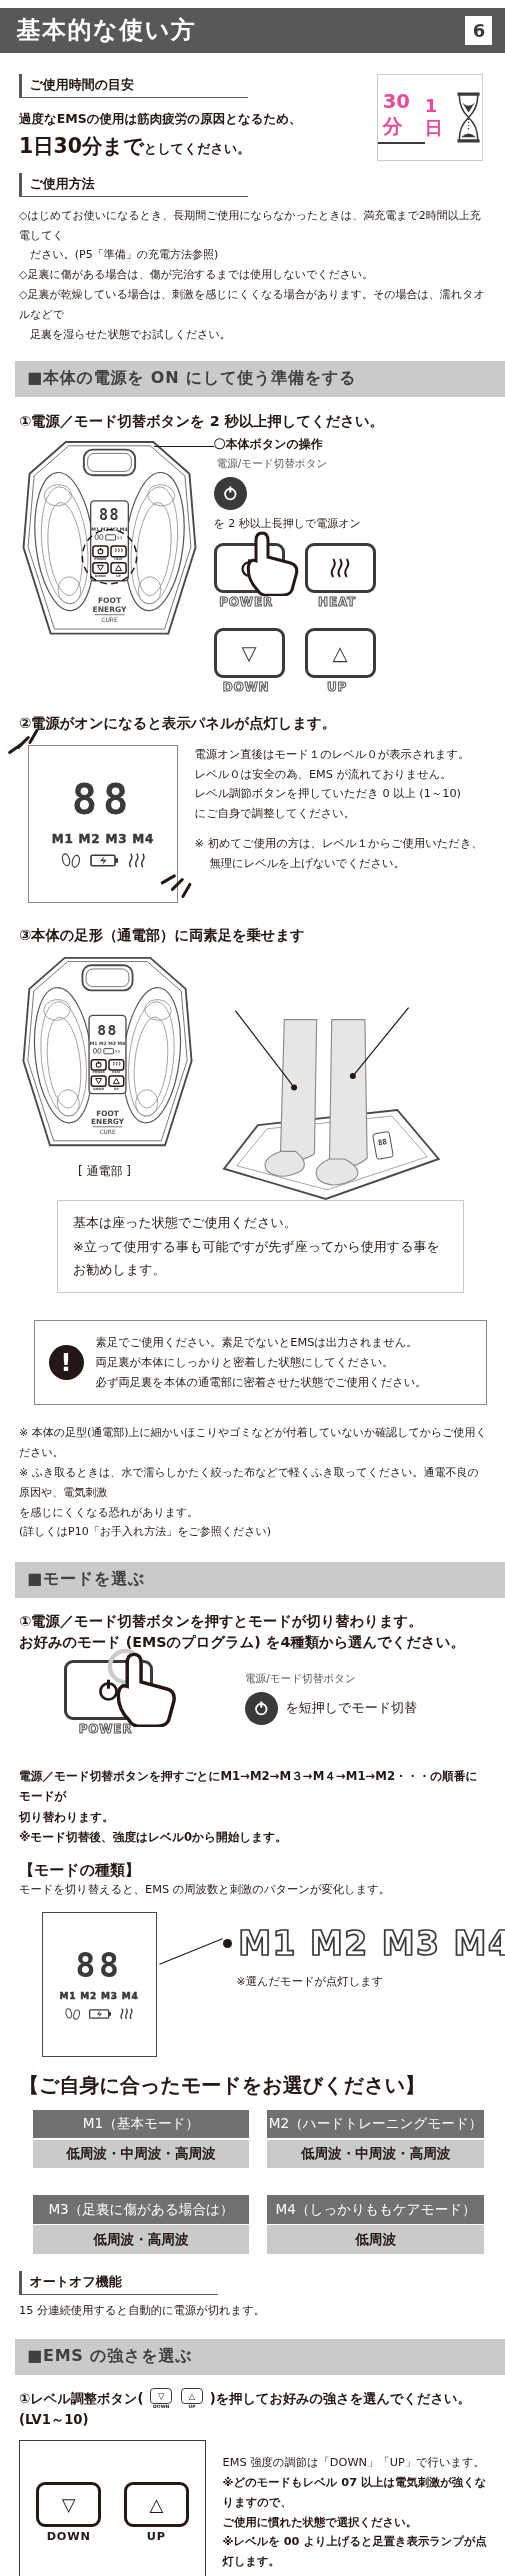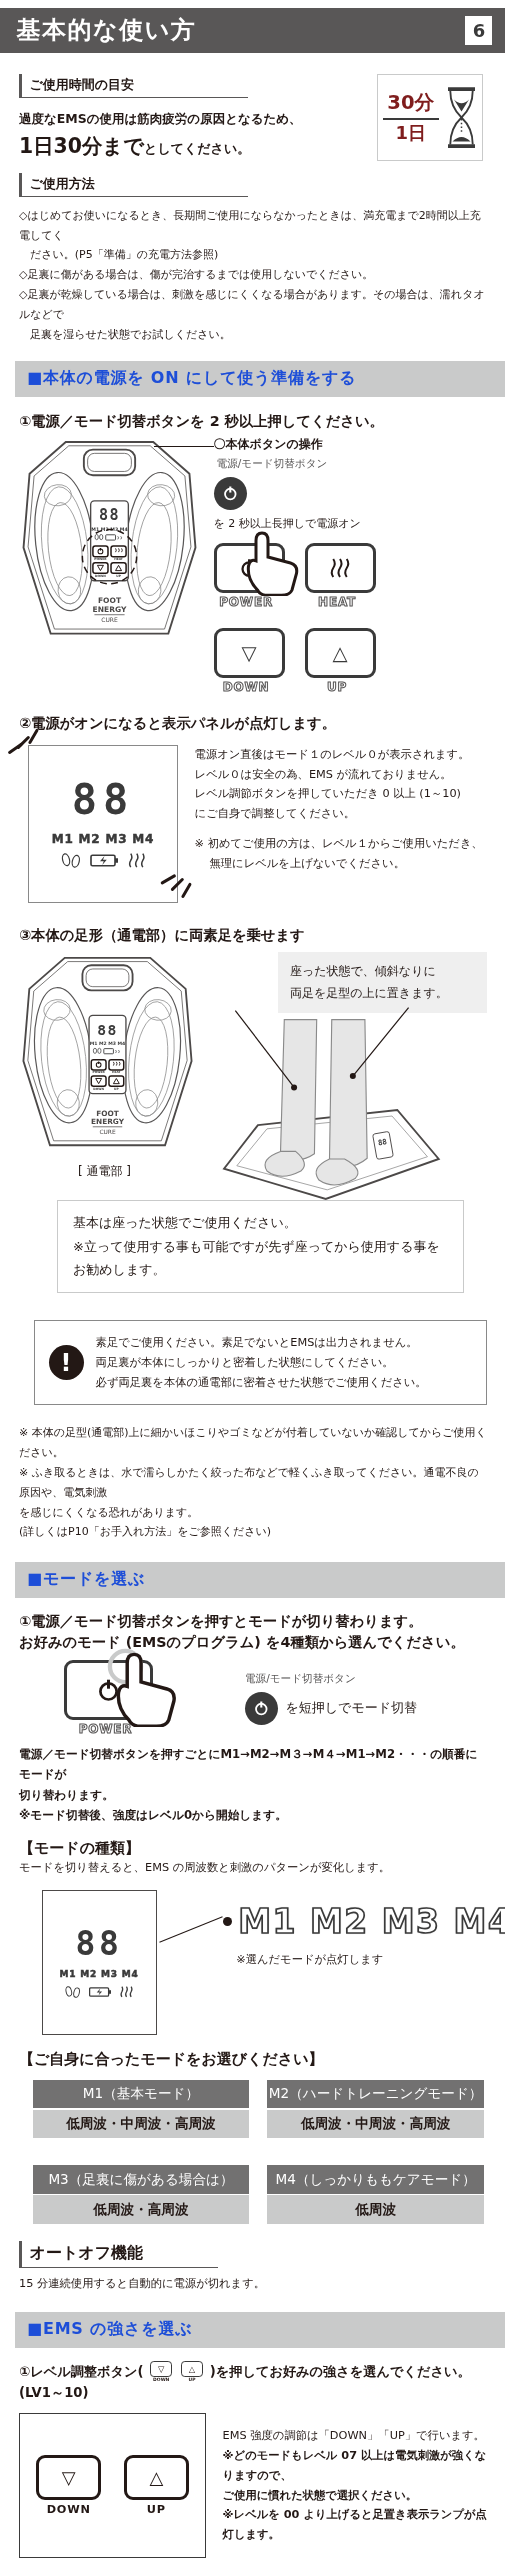--- a/index.html
+++ b/index.html
@@ -7,32 +7,32 @@
   .page{width:506px;min-height:2576px;position:relative;overflow:hidden;}
 
   
   .hdr{background:#595757;height:45px;margin-top:7.5px;display:flex;align-items:center;justify-content:space-between;padding:0 13.6px 0 16.6px;}
   .hdr h1{color:#fff;font-size:24px;font-weight:bold;margin:0;letter-spacing:1.5px;}
   .pagenum{background:#fff;color:#3a3a3a;width:27px;height:29px;display:flex;align-items:center;justify-content:center;font-size:18px;font-weight:bold;}
 
   
   .content{padding:0 19px;}
   .label-underline{display:inline-block;border-left:3.8px solid #595757;border-bottom:1.5px solid #595757;font-size:13px;font-weight:bold;padding:2.3px 7.5px 3px 7.5px;min-width:211px;}
-  .sec-bar{background:#c9caca;margin:0 0 0 15px;padding:7.5px 12px;font-size:16px;font-weight:bold;color:#1d4ed8;letter-spacing:0.8px;}
+  .sec-bar{background:#c9caca;margin:0 0 0 15px;padding:7.5px 12px;font-size:16px;font-weight:bold;color:#404040;letter-spacing:0.8px;}
   .step-title{font-size:14.3px;font-weight:bold;margin:13.6px 0 4.5px 0;line-height:1.45;}
   .body-text{font-size:11.3px;line-height:1.75;white-space:pre-line;}
   .note-text{font-size:11px;line-height:1.8;white-space:pre-line;}
   .pre{white-space:pre-line;}
 
   
   .usage-time-row{display:flex;justify-content:space-between;margin-top:21px;}
   .usage-time-left{flex:1;}
   .big-strong{font-size:20.4px;font-weight:bold;}
   .time-badge{border:0.8px solid #c9caca;width:104px;height:85px;display:flex;align-items:center;justify-content:center;gap:6px;margin-right:3.8px;}
-  .fract{display:flex;flex-direction:column;align-items:center;font-weight:bold;color:#7f1d1d;}
+  .fract{display:flex;flex-direction:row;align-items:center;font-weight:bold;color:#ec4899;}
   .fract .top{font-size:19.6px;border-bottom:2.3px solid #3a3a3a;padding:0 4.5px 1.5px;}
   .fract .bot{font-size:18px;padding-top:1.5px;}
 
   
   .dev-wrap{position:relative;}
   .dash-circle,.heat-circles,.heat-stem{display:none;}
   .with-dash .dash-circle{display:inline;}
 
   
   .btn-grid{display:grid;grid-template-columns:65px 65px;gap:19.6px 26px;}
@@ -374,22 +374,20 @@
     <g class="heat-circles">
       <circle cx="60" cy="172" r="30" fill="#c9caca" fill-opacity="0.85" stroke="#231815" stroke-width="4"></circle>
       <circle cx="180" cy="172" r="30" fill="#c9caca" fill-opacity="0.85" stroke="#231815" stroke-width="4"></circle>
       <line x1="60" y1="202" x2="60" y2="262" stroke="#595757" stroke-width="1.4"></line>
       <line x1="180" y1="202" x2="180" y2="262" stroke="#595757" stroke-width="1.4"></line>
     </g>
     <line class="heat-stem" x1="120" y1="262" x2="120" y2="276" stroke="#231815" stroke-width="4"></line>
   </svg>
 </div>
       <div style="flex:1;position:relative;margin-left:9px;">
-        <div class="callout-gray pre" style="position:absolute;right:0;top:0;width:185px;">座った状態で、傾斜なりに
-両足を足型の上に置きます。</div>
         <svg viewBox="0 0 330 300" width="249" height="226" style="position:absolute;left:0;top:45px;">
           <polygon points="70,170 255,150 310,215 160,268 25,228" fill="#fff" stroke="#4c4948" stroke-width="2.5"></polygon>
           <polygon points="82,175 248,158 295,212 162,256 42,224" fill="none" stroke="#898989" stroke-width="1"></polygon>
           <path d="M105 30 L100 205 Q120 225 145 208 L148 30 Z" fill="#e6e6e6" stroke="#8a8a8a" stroke-width="1.5"></path>
           <path d="M168 30 L165 215 Q190 235 215 214 L212 30 Z" fill="#e6e6e6" stroke="#8a8a8a" stroke-width="1.5"></path>
           <path d="M100 205 q-28 10 -18 26 q18 14 45 0 q12 -10 -7 -26 Z" fill="#e6e6e6" stroke="#8a8a8a" stroke-width="1.5"></path>
           <path d="M165 215 q-26 12 -14 28 q20 14 48 -2 q12 -12 -14 -26 Z" fill="#e6e6e6" stroke="#8a8a8a" stroke-width="1.5"></path>
           <line x1="118" y1="120" x2="40" y2="18" stroke="#231815" stroke-width="1.6"></line>
             <circle cx="118" cy="120" r="4" fill="#231815"></circle>
           <line x1="196" y1="105" x2="270" y2="14" stroke="#231815" stroke-width="1.6"></line>
@@ -443,21 +441,21 @@
             <svg width="16.6" height="16.6" viewBox="0 0 22 22">
                 <circle cx="11" cy="12" r="7" fill="none" stroke="#fff" stroke-width="2.4"></circle>
                 <line x1="11" y1="2" x2="11" y2="10" stroke="#fff" stroke-width="2.8"></line>
               </svg>
           </span>
           <span style="font-size:13px;">を短押しでモード切替</span>
         </div>
       </div>
     </div>
 
-    <div class="body-text bold" style="margin-top:8px;font-size:11.7px;">電源／モード切替ボタンを押すごとにM1→M2→M３→M４→M1→M2・・・の順番にモードが
+    <div class="body-text bold" style="margin-top:30px;font-size:11.7px;">電源／モード切替ボタンを押すごとにM1→M2→M３→M４→M1→M2・・・の順番にモードが
 切り替わります。
 ※モード切替後、強度はレベル0から開始します。</div>
 
     <div class="bold" style="font-size:15px;margin-top:13.6px;">【モードの種類】</div>
     <div class="body-text">モードを切り替えると、EMS の周波数と刺激のパターンが変化します。</div>
 
     <div class="row" style="margin-top:12px;align-items:flex-start;">
       <div class="disp-box" style="width:113px;height:143px;flex:none;margin-left:22.6px;border-color:#4c4948;">
         <div class="seg" style="font-size:33px;letter-spacing:3.8px;">88</div>
         <div class="m-row" style="font-size:9px;margin-top:9px;">M1 M2 M3 M4</div>
@@ -479,41 +477,41 @@
       <div style="margin-left:10.6px;position:relative;flex:1;">
         <div style="border-top:1.5px solid #231815;width:68px;transform:rotate(-22deg);position:absolute;left:-10.6px;top:39px;"></div>
         <div style="margin-left:56px;margin-top:12px;display:flex;align-items:center;gap:6px;">
           <span style="width:9px;height:9px;background:#231815;border-radius:50%;display:inline-block;"></span>
           <span class="big-m">M1 M2 M3 M4</span>
         </div>
         <div style="margin:10.6px 0 0 69px;font-size:11.3px;">※選んだモードが点灯します</div>
       </div>
     </div>
 
-    <div class="bold" style="font-size:15px;margin-top:15px;">【ご自身に合ったモードをお選びください】</div>
+    <div class="bold" style="font-size:20px;margin-top:15px;">【ご自身に合ったモードをお選びください】</div>
     <div class="mode-table">
       <div class="mode-cell">
         <div class="mname">M1（基本モード）</div>
         <div class="mfreq">低周波・中周波・高周波</div>
       </div>
       <div class="mode-cell">
         <div class="mname">M2（ハードトレーニングモード）</div>
         <div class="mfreq">低周波・中周波・高周波</div>
       </div>
       <div class="mode-cell">
         <div class="mname">M3（足裏に傷がある場合は）</div>
         <div class="mfreq">低周波・高周波</div>
       </div>
       <div class="mode-cell">
         <div class="mname">M4（しっかりももケアモード）</div>
         <div class="mfreq">低周波</div>
       </div>
     </div>
 
-    <div class="label-underline" style="margin-top:16.6px;min-width:181px;font-size:16px;">オートオフ機能</div>
+    <div class="label-underline" style="margin-top:16.6px;min-width:181px;font-size:13px;">オートオフ機能</div>
     <div class="body-text" style="margin-top:6px;">15 分連続使用すると自動的に電源が切れます。</div>
   </div>
 
   <div class="sec-bar" style="margin-top:18px;">■EMS の強さを選ぶ</div>
   <div class="content">
     <div class="step-title" style="font-size:13.2px;">
       <span>①レベル調整ボタン(</span>
       <span class="mini-btn">
           <span class="box">▽</span>
           <span class="lbl">DOWN</span>

